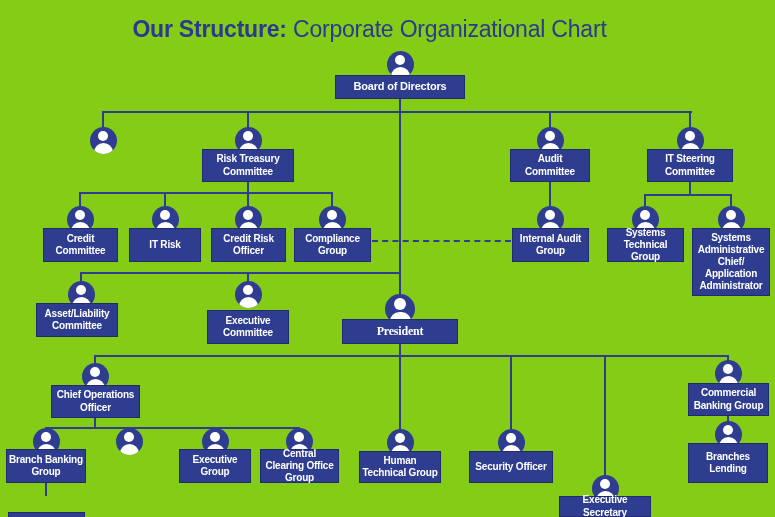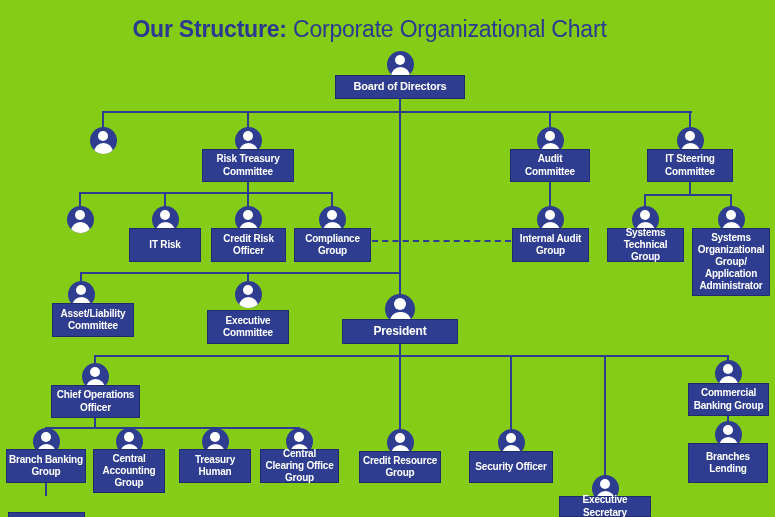--- a/index.html
+++ b/index.html
@@ -53,21 +53,21 @@
   .node{
     position:absolute;z-index:3;
     display:flex;align-items:center;justify-content:center;
     background:#2e3d8f;border:1px solid #1f2b6e;
     box-sizing:border-box;
     color:#fff;font-size:10px;font-weight:700;
     line-height:1.22;text-align:center;
     letter-spacing:-0.2px;
     padding:1px 2px;
   }
-  .node.lg{font-size:12px;}
+  .node.lg{font-size:12px;font-family:Liberation Serif, serif;}
 </style>
 </head>
 <body>
 
 <div id="canvas">
 
   <div id="title">
     <span class="t-bold">Our Structure:</span><span class="t-reg"> Corporate Organizational Chart</span>
   </div>
 
@@ -144,37 +144,37 @@
   <span class="picon" style="left:497.5px;top:429px"></span>
   <span class="picon" style="left:591.5px;top:475px"></span>
   <span class="picon" style="left:714.5px;top:421px"></span>
 
   <div class="node" style="left:335px;top:75px;width:130px;height:24px;font-size:11px">Board of Directors</div>
 
   <div class="node" style="left:202px;top:149px;width:92px;height:33px">Risk Treasury Committee</div>
   <div class="node" style="left:510px;top:149px;width:80px;height:33px">Audit Committee</div>
   <div class="node" style="left:647px;top:149px;width:86px;height:33px">IT Steering Committee</div>
 
+  <div class="node" style="left:43px;top:228px;width:75px;height:34px">Credit Committee</div>
   <div class="node" style="left:129px;top:228px;width:72px;height:34px">IT Risk</div>
   <div class="node" style="left:211px;top:228px;width:75px;height:34px">Credit Risk Officer</div>
   <div class="node" style="left:294px;top:228px;width:77px;height:34px">Compliance Group</div>
   <div class="node" style="left:512px;top:228px;width:77px;height:34px">Internal Audit Group</div>
   <div class="node" style="left:607px;top:228px;width:77px;height:34px">Systems Technical Group</div>
-  <div class="node" style="left:692px;top:228px;width:78px;height:68px">Systems Organizational Group/ Application Administrator</div>
+  <div class="node" style="left:692px;top:228px;width:78px;height:68px">Systems Administrative Chief/ Application Administrator</div>
 
-  <div class="node" style="left:52px;top:303px;width:82px;height:34px">Asset/Liability Committee</div>
+  <div class="node" style="left:36px;top:303px;width:82px;height:34px">Asset/Liability Committee</div>
   <div class="node" style="left:207px;top:310px;width:82px;height:34px">Executive Committee</div>
   <div class="node lg" style="left:342px;top:319px;width:116px;height:25px">President</div>
 
   <div class="node" style="left:51px;top:385px;width:89px;height:33px">Chief Operations Officer</div>
   <div class="node" style="left:688px;top:383px;width:81px;height:33px">Commercial Banking Group</div>
 
   <div class="node" style="left:6px;top:449px;width:80px;height:34px">Branch Banking Group</div>
-  <div class="node" style="left:93px;top:449px;width:72px;height:44px">Central Accounting Group</div>
-  <div class="node" style="left:179px;top:449px;width:72px;height:34px">Treasury Human</div>
+  <div class="node" style="left:179px;top:449px;width:72px;height:34px">Executive Group</div>
   <div class="node" style="left:260px;top:449px;width:79px;height:34px">Central Clearing Office Group</div>
-  <div class="node" style="left:359px;top:451px;width:82px;height:32px">Credit Resource Group</div>
+  <div class="node" style="left:359px;top:451px;width:82px;height:32px">Human Technical Group</div>
   <div class="node" style="left:469px;top:451px;width:84px;height:32px">Security Officer</div>
   <div class="node" style="left:559px;top:496px;width:92px;height:21px">Executive Secretary</div>
   <div class="node" style="left:688px;top:443px;width:80px;height:40px">Branches Lending</div>
   <div class="node" style="left:8px;top:512px;width:77px;height:21px">Branches</div>
 
 </div>
 
 </body></html>

